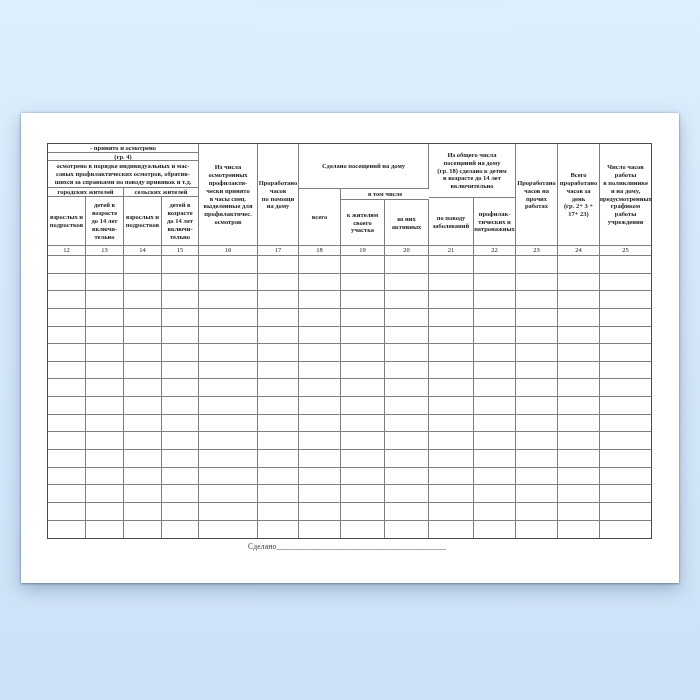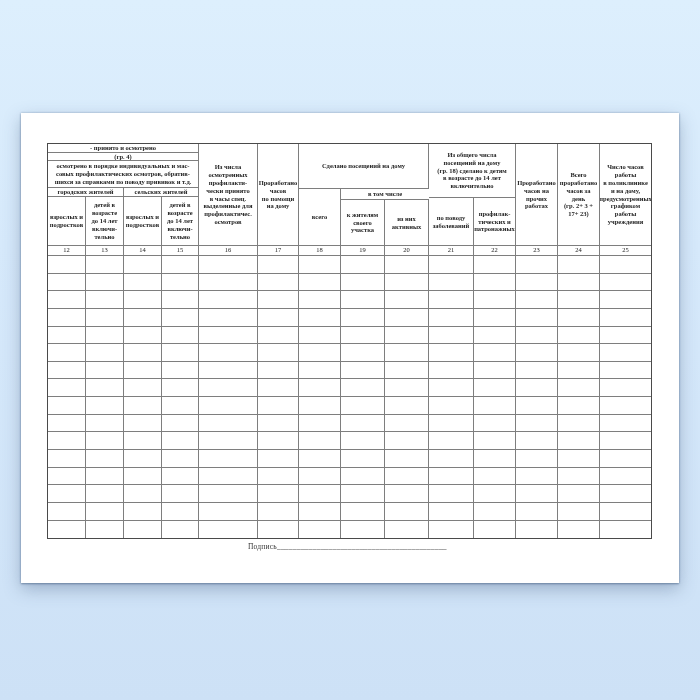--- a/index.html
+++ b/index.html
@@ -405,17 +405,17 @@
             <div class="bcell no-b" style="width: 45px;"></div>
             <div class="bcell no-b" style="width: 42px;"></div>
             <div class="bcell no-b" style="width: 42px;"></div>
             <div class="bcell no-b" style="width: 42px;"></div>
             <div class="bcell no-r no-b" style="width: 51px;"></div>
           </div>
         </div>
     </div>
 
     <div class="signature">
-      <span>Подпись</span><span>___________________________________________</span>
+      <span>Сделано</span><span>___________________________________________</span>
     </div>
 
   </div>
 </div>
 
 </body></html>

